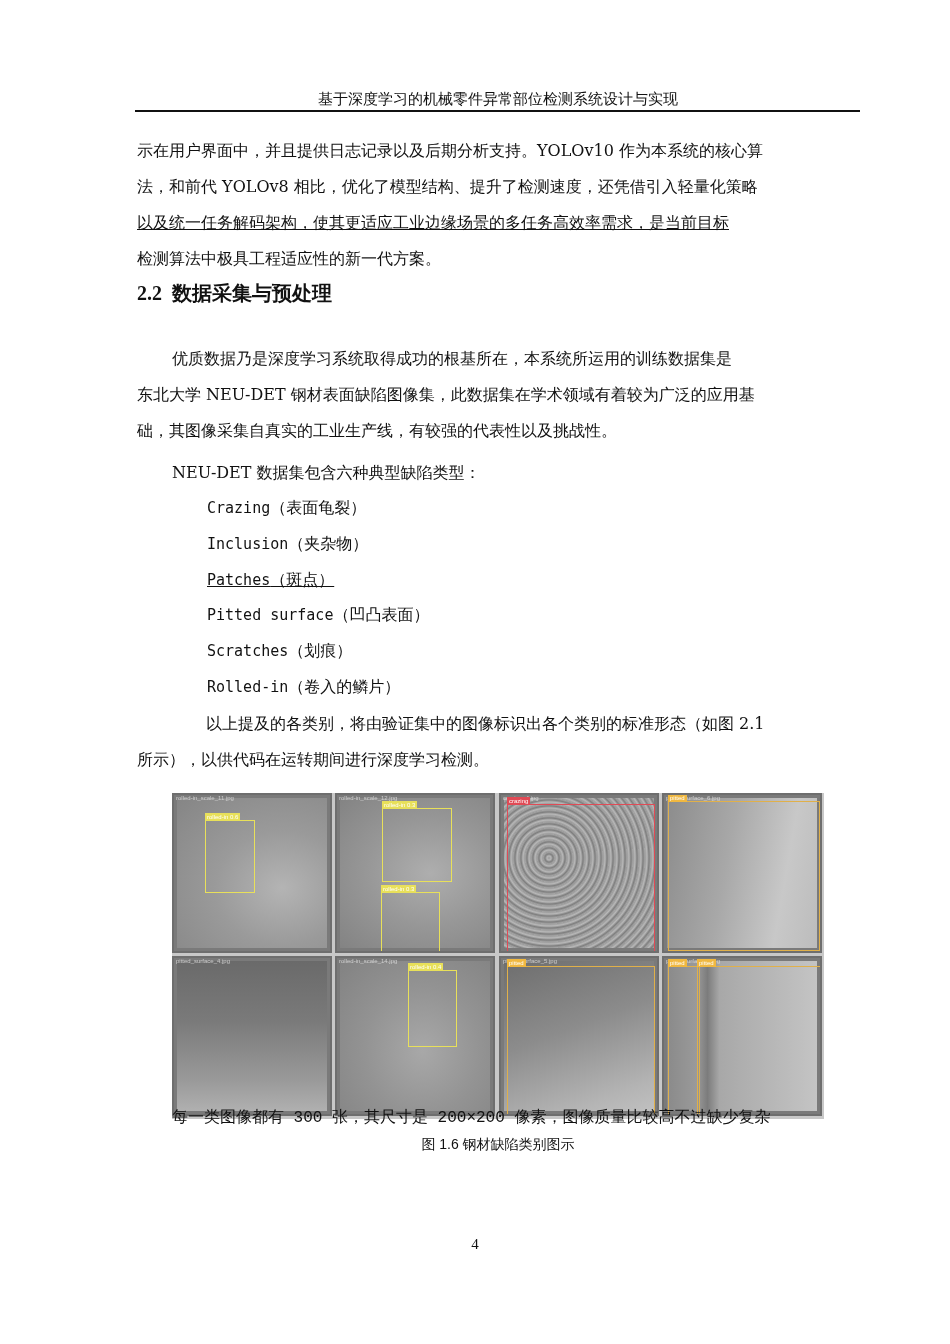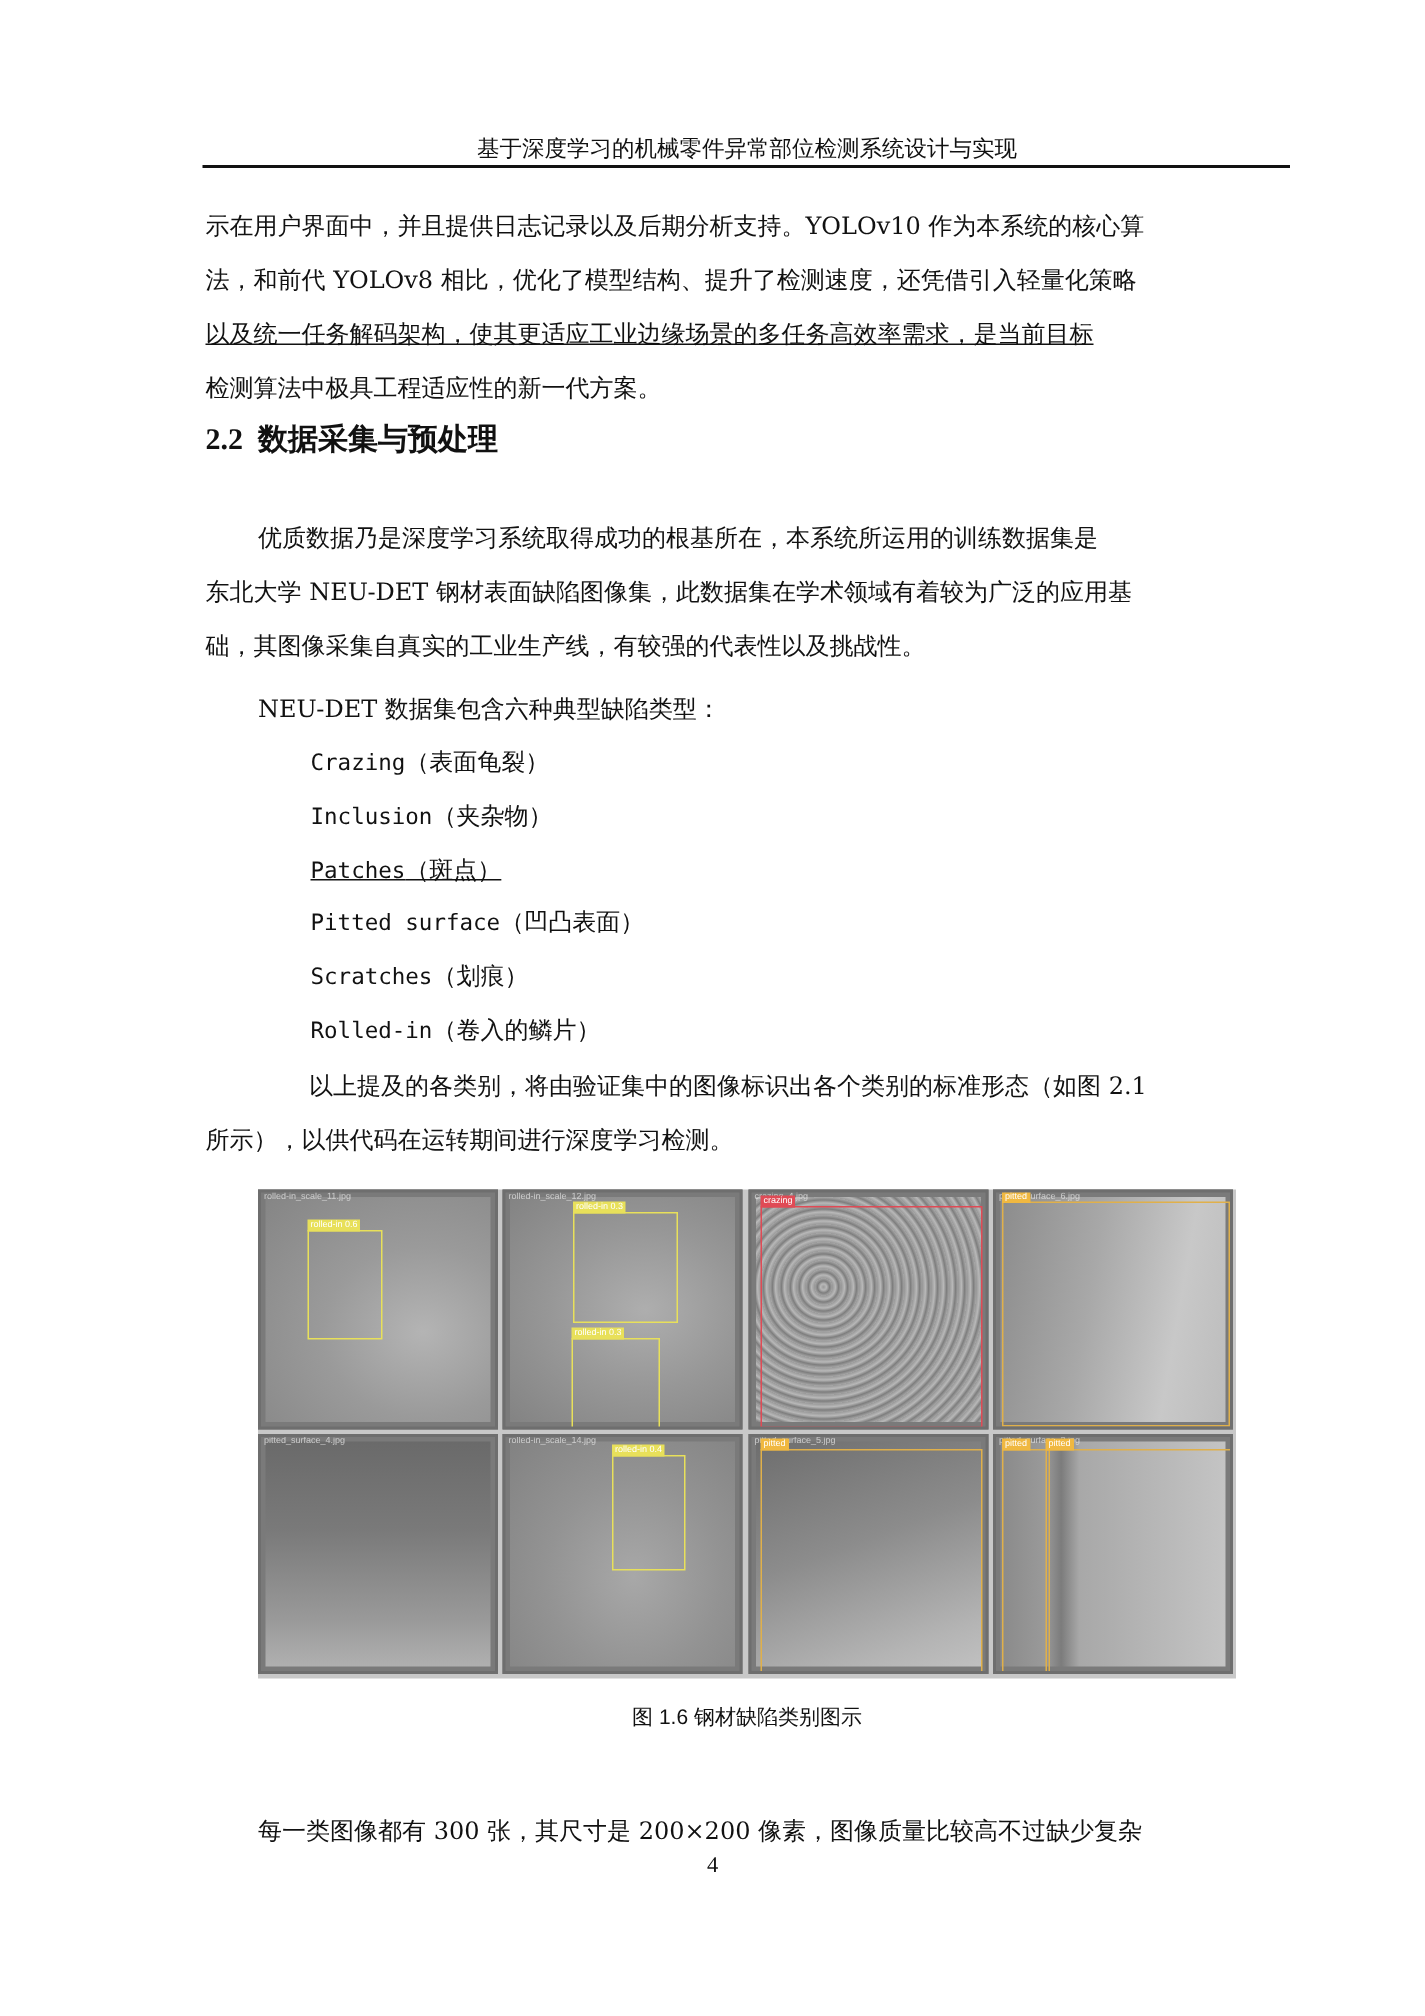--- a/index.html
+++ b/index.html
@@ -132,15 +132,15 @@
       <span class="bbox-tag">pitted</span>
     </div>
     <div class="bbox org" style="left:33px;top:8px;width:124px;height:150px;">
       <span class="bbox-tag">pitted</span>
     </div>
   </div>
 </div>
 
 <div class="caption">图 1.6  钢材缺陷类别图示</div>
 
-<div class="line" style="left:172px;top:1209px;">每一类图像都有 300 张，其尺寸是 200×200 像素，图像质量比较高不过缺少复杂</div>
+<div class="line" style="left:172px;top:1106px;font-family:Liberation Mono, monospace;">每一类图像都有 300 张，其尺寸是 200×200 像素，图像质量比较高不过缺少复杂</div>
 
 <div class="page-number">4</div>
 
 </body></html>

